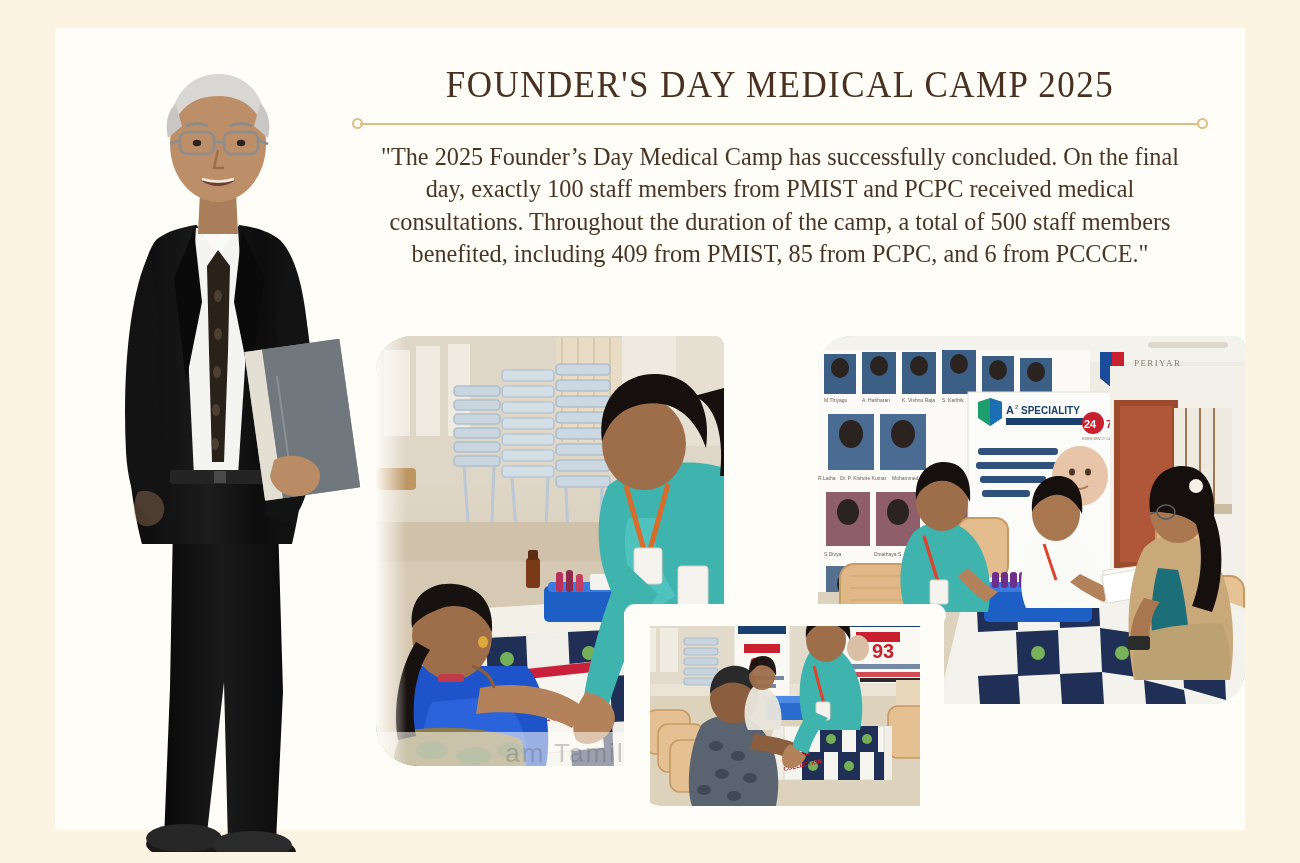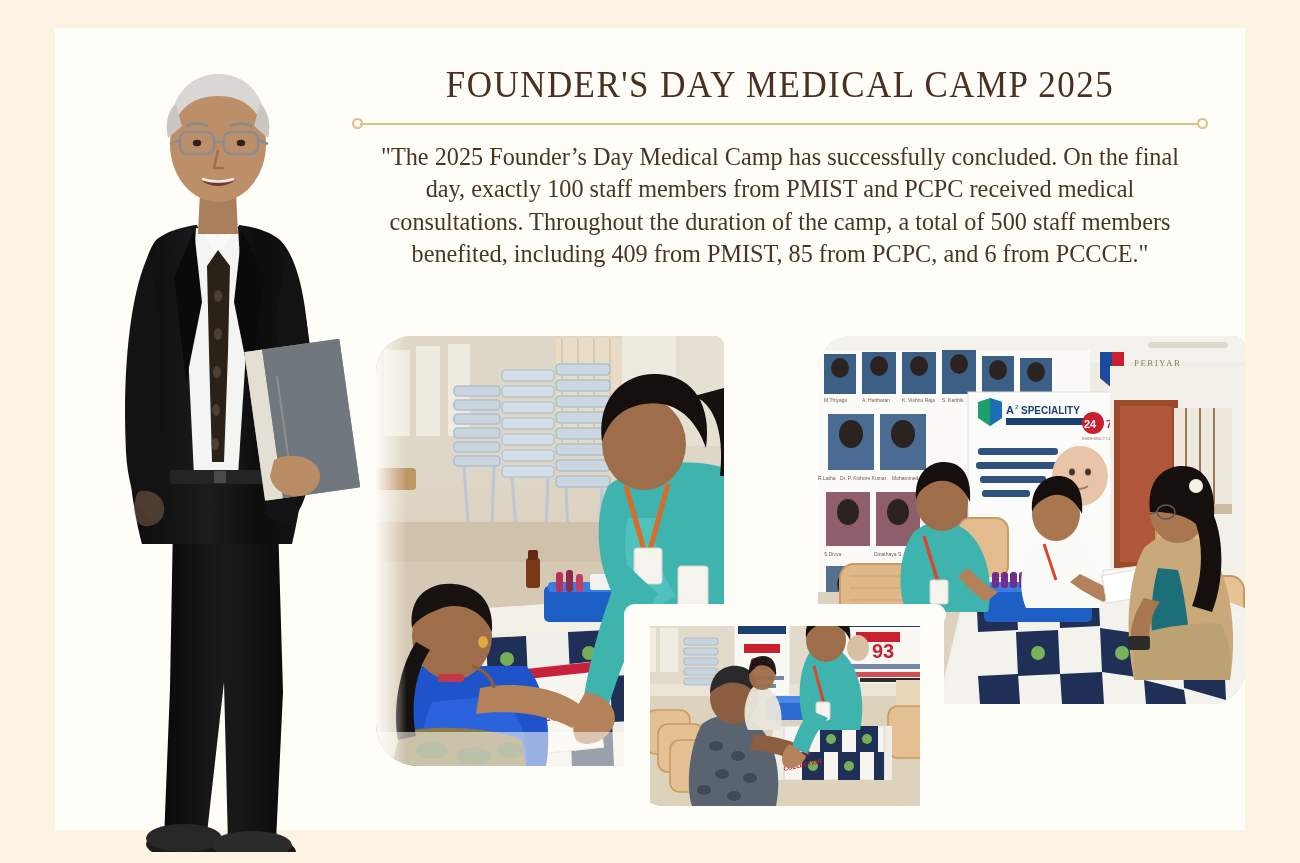--- a/index.html
+++ b/index.html
@@ -683,14 +683,15 @@
       </g>
 
       <g opacity=".95">
         <path d="M118 74 C110 86 108 104 114 116 L146 116 C150 100 146 84 136 76 C130 68 124 68 118 74 Z" fill="#E9E6DC"></path>
         <ellipse cx="128" cy="62" rx="13" ry="14" fill="#9E6E4A"></ellipse>
         <path d="M115 60 C114 46 122 42 129 42 C139 42 143 50 142 62 C138 52 130 50 123 52 Z" fill="#15100D"></path>
       </g>
     </svg>
   </div>
 
+  <div class="watermark">am Tamil</div>
 
 </div>
 
 </body></html>

